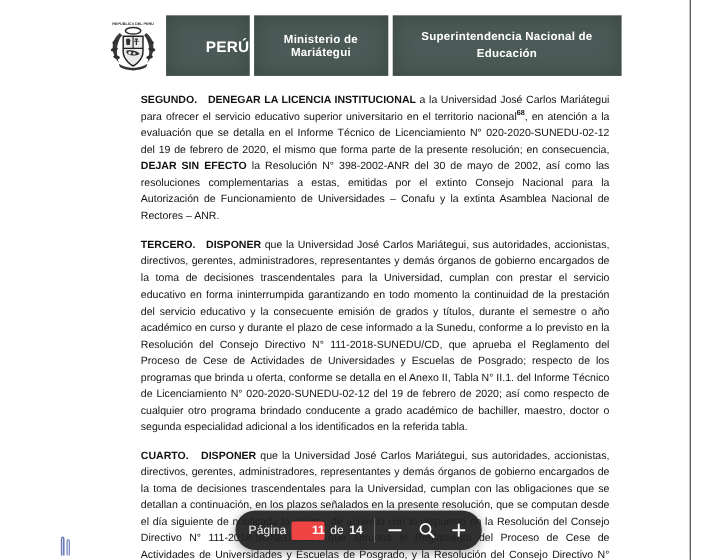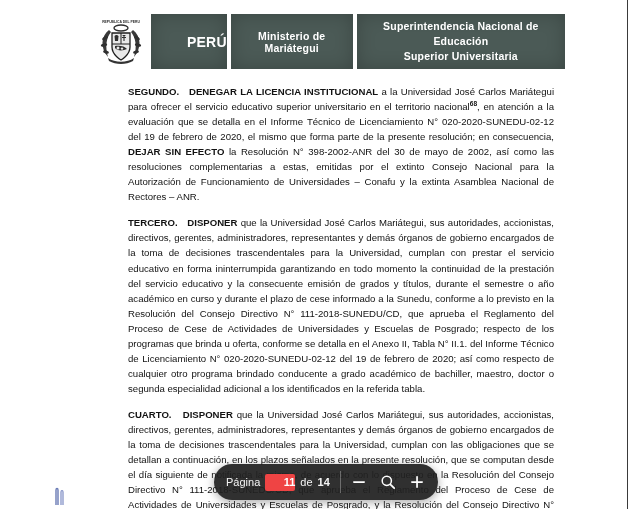--- a/index.html
+++ b/index.html
@@ -228,21 +228,20 @@
       </svg>
     </div>
 
     <div class="hdr-box hdr-peru">PERÚ</div>
 
     <div class="hdr-box hdr-minedu">Ministerio de Mariátegui</div>
 
     <div class="hdr-box hdr-sunedu">
       <div>
         <span>Superintendencia  Nacional de Educación</span>
-        <span>Superior Universitaria</span>
       </div>
     </div>
   </div>
 
   <div class="doc-body">
 
     <p class="para lead"><span class="lead-label">SEGUNDO.</span><span>&nbsp;&nbsp;&nbsp;</span><span class="b">DENEGAR LA LICENCIA INSTITUCIONAL</span><span> a la Universidad José Carlos Mariátegui para ofrecer el servicio educativo superior universitario en el territorio nacional</span><sup class="fn">68</sup><span>, en atención a la evaluación que se detalla en el Informe Técnico de Licenciamiento N° 020-2020-SUNEDU-02-12 del 19 de febrero de 2020, el mismo que forma parte de la presente resolución; en consecuencia, </span><span class="b">DEJAR SIN EFECTO</span><span> la Resolución N° 398-2002-ANR del 30 de mayo de 2002, así como las resoluciones complementarias a estas, emitidas por el extinto Consejo Nacional para la Autorización de Funcionamiento de Universidades – Conafu y la extinta Asamblea Nacional de Rectores – ANR.</span></p>
 
     <p class="para lead"><span class="lead-label">TERCERO.</span><span>&nbsp;&nbsp;&nbsp;</span><span class="b">DISPONER</span><span> que la Universidad José Carlos Mariátegui, sus autoridades, accionistas, directivos, gerentes, administradores, representantes y demás órganos de gobierno encargados de la toma de decisiones trascendentales para la Universidad, cumplan con prestar el servicio educativo en forma ininterrumpida garantizando en todo momento la continuidad de la prestación del servicio educativo y la consecuente emisión de grados y títulos, durante el semestre o año académico en curso y durante el plazo de cese informado a la Sunedu, conforme a lo previsto en la Resolución del Consejo Directivo N° 111-2018-SUNEDU/CD, que aprueba el Reglamento del Proceso de Cese de Actividades de Universidades y Escuelas de Posgrado; respecto de los programas que brinda u oferta, conforme se detalla en el Anexo II, Tabla N° II.1. del Informe Técnico de Licenciamiento N° 020-2020-SUNEDU-02-12 del 19 de febrero de 2020; así como respecto de cualquier otro programa brindado conducente a grado académico de bachiller, maestro, doctor o segunda especialidad adicional a los identificados en la referida tabla.</span></p>
 

